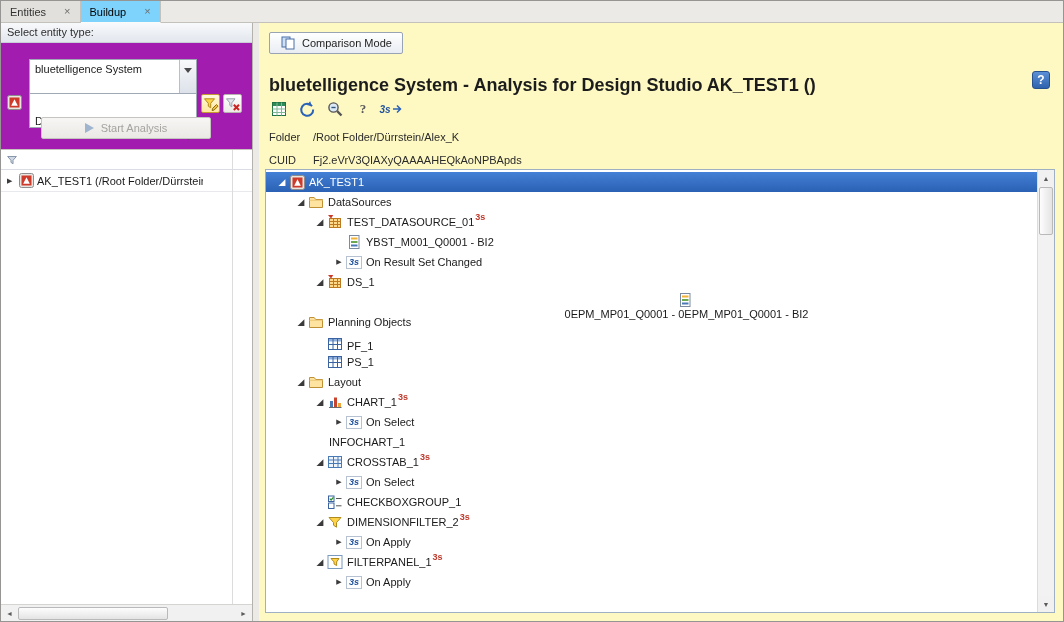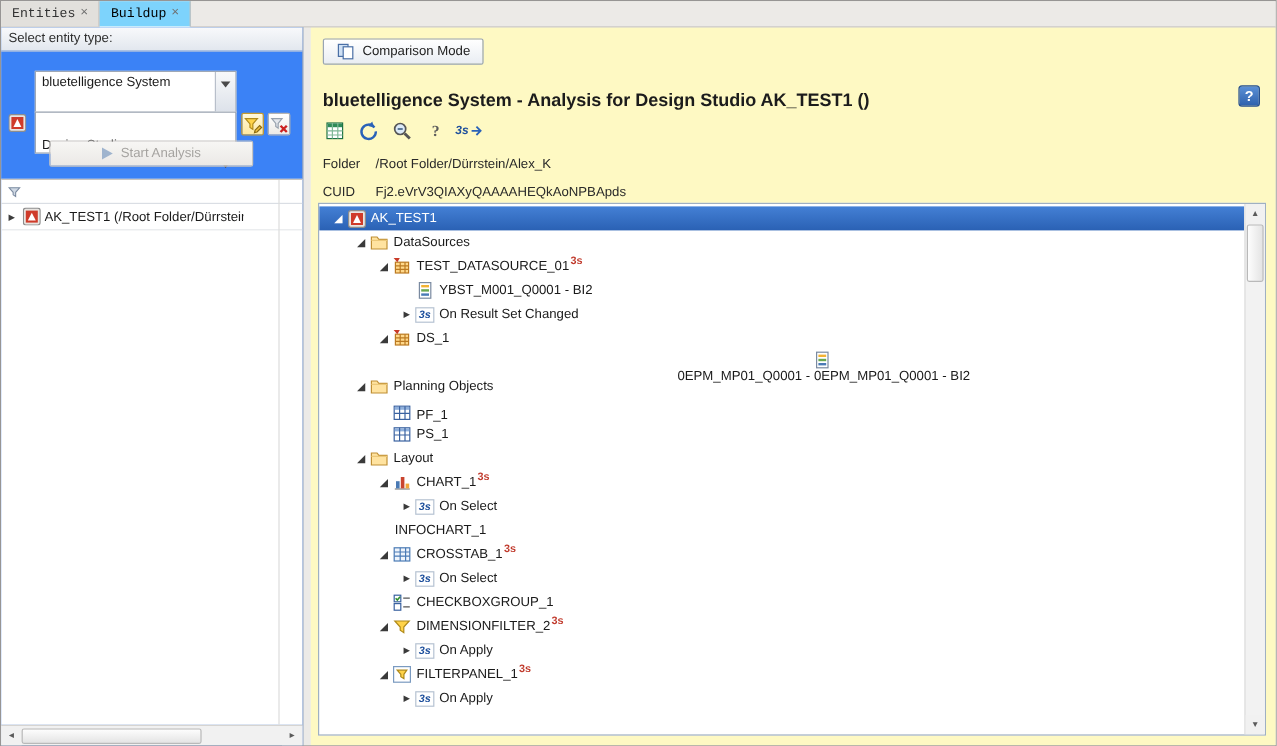--- a/index.html
+++ b/index.html
@@ -2,26 +2,26 @@
 <html><head>
 <meta charset="utf-8">
 <style>
   * { box-sizing: border-box; margin: 0; padding: 0; }
   html,body { width:1064px; height:622px; overflow:hidden; }
   body { font-family:"Liberation Sans", sans-serif; font-size:11px; color:#1a1a1a; background:#f1f0ee; cursor:default; -webkit-user-select:none; user-select:none; }
   .window { position:relative; width:1064px; height:622px; background:#f1f0ee; border:1px solid #979594; }
 
   
   .tabstrip { position:absolute; top:0; left:0; right:0; height:22px; background:#eceae7; border-bottom:1px solid #c4c1bd; display:flex; align-items:stretch; }
-  .tab { display:flex; align-items:center; gap:4px; padding:0 9px; background:#e2e0dc; border-right:1px solid #c4c1bd; color:#333;font-family:Liberation Mono, monospace; }
+  .tab { display:flex; align-items:center; gap:18px; padding:0 9px; background:#e2e0dc; border-right:1px solid #c4c1bd; color:#333; }
   .tab.active { background:#7dd3fc; border-bottom:1px solid #fbfbfa; margin-bottom:-1px; color:#000; }
   .tab .close { color:#6e6e6e; font-size:11px; line-height:1; }
 
   
-  .left-panel { position:absolute; top:22px; left:0; width:252px; bottom:0; background:#3b82f6; border-right:1px solid #b5b2ae; }
+  .left-panel { position:absolute; top:22px; left:0; width:252px; bottom:0; background:#a21caf; border-right:1px solid #b5b2ae; }
   .panel-header { height:20px; line-height:19px; padding-left:6px; background:linear-gradient(#f8f9fb,#e2e7ee); border-bottom:1px solid #c9cfd8; color:#2e2e2e; }
   .combo { position:absolute; display:flex; height:35px; border:1px solid #9fa8b5; background:#fff; }
   .combo-text { flex:1; padding:3px 5px 0 5px; overflow:hidden; white-space:nowrap; }
   .combo-btn { width:17px; border-left:1px solid #b8bfca; background:linear-gradient(#f8f9fa,#dde2ea); position:relative; }
   .combo-btn::after { content:""; position:absolute; left:4px; top:8px; border:4px solid transparent; border-top:5px solid #4a4a4a; }
   #system-combo { top:36px; left:28px; width:168px; }
   #type-combo   { top:70px; left:28px; width:168px;align-items:flex-end; }
   .ds-small-icon { position:absolute; top:72px; left:6px; width:16px; height:16px; }
   .tool-btn { position:absolute; top:71px; width:19px; height:19px; display:flex; align-items:center; justify-content:center; border:1px solid #c59a2f; background:linear-gradient(#fff8dc,#ffe9a0); border-radius:2px; }
   #filter-edit-btn { left:200px; }
@@ -39,21 +39,21 @@
 
   .hscroll { position:absolute; bottom:0; left:0; right:0; height:17px; background:#f1f1f1; border-top:1px solid #d6d4d1; display:flex; align-items:center; }
   .sb-btn { width:17px; height:16px; display:flex; align-items:center; justify-content:center; font-size:7px; color:#5a5a5a; background:#f1f1f1; }
   .hthumb { width:150px; height:13px; background:linear-gradient(#fdfdfd,#e4e4e4); border:1px solid #b9b9b9; border-radius:2px; }
 
   .splitter { position:absolute; top:22px; left:252px; width:6px; bottom:0; background:#eceae7; }
 
   
   .right-panel { position:absolute; top:22px; left:258px; right:0; bottom:0; background:#fef9c3; }
   .comparison-btn { position:absolute; top:9px; left:10px; height:22px; display:flex; align-items:center; gap:6px; padding:0 10px; border:1px solid #98a4b4; border-radius:2px; background:linear-gradient(#ffffff,#e9edf3); font-size:11px; color:#222; }
-  .page-title { position:absolute; top:52px; left:10px; font-size:15px; font-weight:bold; color:#1c1c1c; white-space:nowrap; }
+  .page-title { position:absolute; top:52px; left:10px; font-size:18px; font-weight:bold; color:#1c1c1c; white-space:nowrap; }
   .help-btn { position:absolute; top:48px; right:13px; width:18px; height:18px; display:flex; align-items:center; justify-content:center; background:linear-gradient(#5b90d6,#2f62ad); border:1px solid #27508f; border-radius:3px; color:#fff; font-weight:bold; font-size:12px; }
   .toolbar { position:absolute; top:76px; left:10px; display:flex; gap:8px; align-items:center; }
   .tb-icon { width:20px; height:20px; display:flex; align-items:center; justify-content:center; }
   .tb-help { font-size:13px; font-weight:bold; color:#5a5a5a; font-family:"Liberation Serif", serif; }
   .tb-timer { gap:1px; color:#1d4f9c; font-weight:bold; font-style:italic; font-size:10px; }
   .meta-row { position:absolute; left:10px; display:flex; color:#2a2a2a; }
   .meta-row .mlabel { width:44px; flex:none; }
   #meta-folder { top:108px; }
   #meta-cuid { top:131px; }
 

